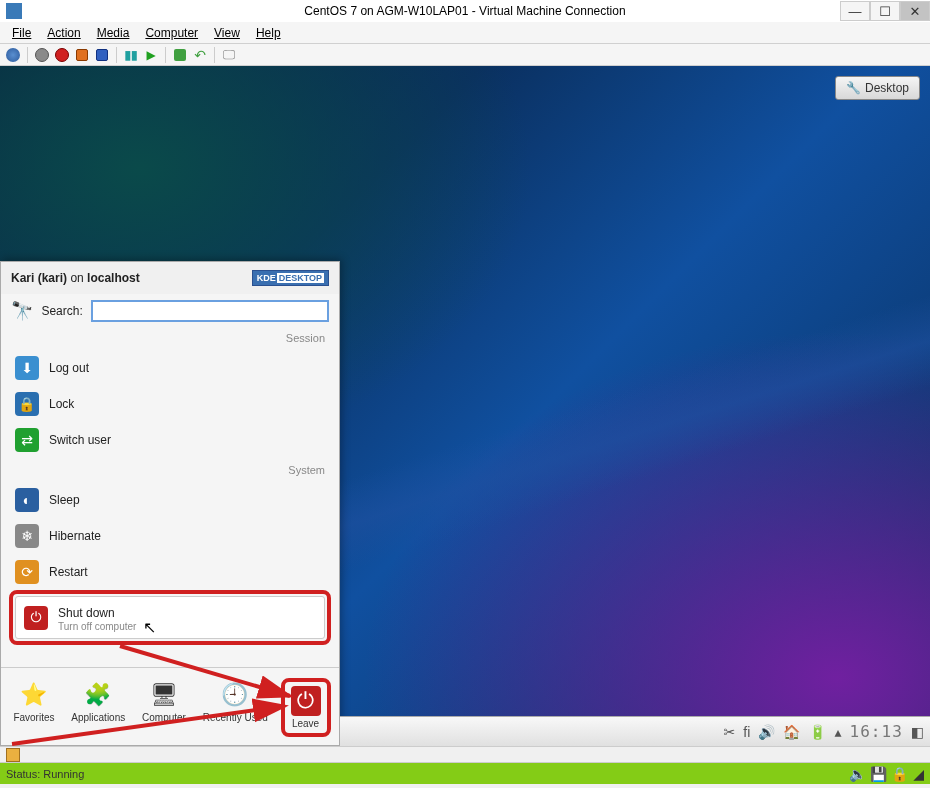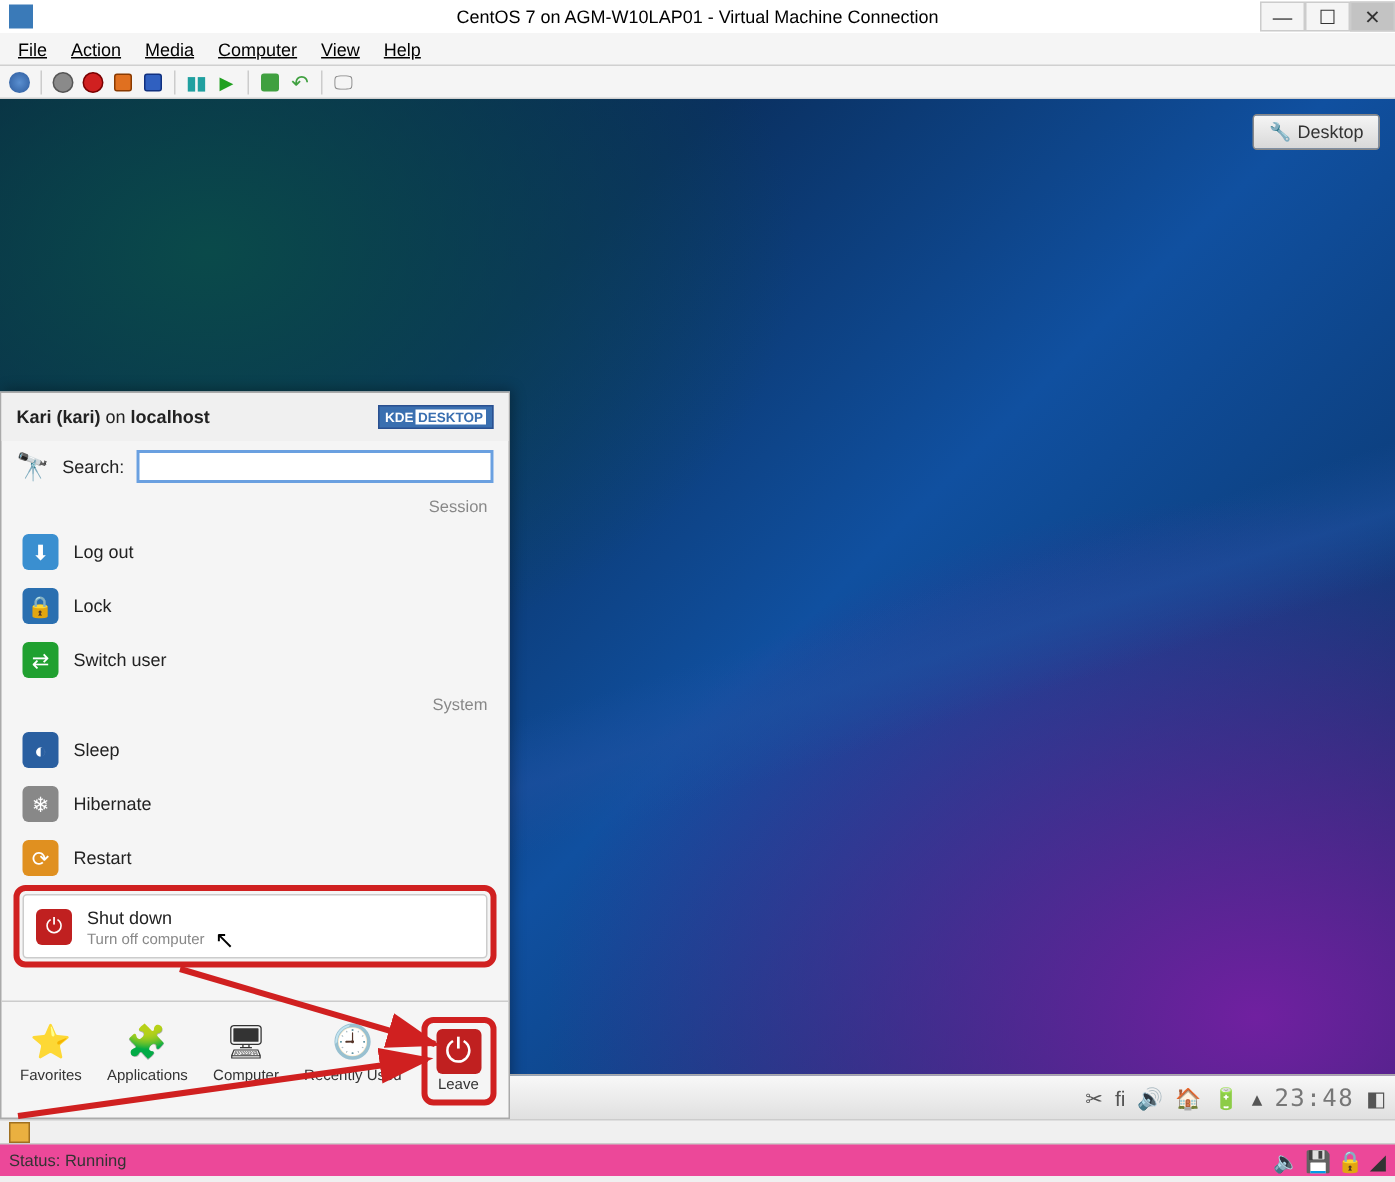--- a/index.html
+++ b/index.html
@@ -82,21 +82,21 @@
 
 .kde-taskbar { position: absolute; bottom: 0; left: 340px; right: 0; height: 30px; background: linear-gradient(#f8f8f8, #e0e0e0); border-top: 1px solid #aaa; display: flex; align-items: center; padding: 0 6px; }
 .kde-taskbar .spacer { flex: 1; }
 .kde-tray { display: flex; align-items: center; gap: 8px; font-size: 12px; color: #444; }
 .kde-tray .tray-icon { font-size: 14px; color: #555; }
 .kde-tray .clock { font-family: monospace; font-size: 16px; color: #777; letter-spacing: 1px; }
 
 
 .statusbar-top { height: 16px; background: #f0f0f0; border-top: 1px solid #ccc; display: flex; align-items: center; padding: 0 6px; font-size: 11px; color: #333; }
 .statusbar-top .st-icon { width: 14px; height: 14px; margin-right: 4px; }
-.statusbar { height: 22px; background: #ec4899; border-top: 1px solid #ccc; display: flex; align-items: center; padding: 0 6px; font-size: 11px; color: #333; gap: 48px; }
+.statusbar { height: 22px; background: #84cc16; border-top: 1px solid #ccc; display: flex; align-items: center; padding: 0 6px; font-size: 11px; color: #333; gap: 48px; }
 .statusbar .right-icons { margin-left: auto; display: flex; gap: 4px; align-items: center; }
 .statusbar .sb-icon { font-size: 14px; }
 </style>
 </head>
 <body>
 
 <div class="titlebar">
   <div class="icon-app"></div>
   <div class="title">CentOS 7 on AGM-W10LAP01 - Virtual Machine Connection</div>
   <div class="win-controls">
@@ -255,21 +255,21 @@
 
   <div class="kde-taskbar">
     <div class="spacer"></div>
     <div class="kde-tray">
       <span class="tray-icon">✂</span>
       <span class="tray-icon">fi</span>
       <span class="tray-icon">🔊</span>
       <span class="tray-icon">🏠</span>
       <span class="tray-icon">🔋</span>
       <span class="tray-icon">▴</span>
-      <span class="clock">23:48</span>
+      <span class="clock">16:13</span>
       <span class="tray-icon">◧</span>
     </div>
   </div>
 </div>
 
 <div class="statusbar-top">
   <div class="st-icon" style="background:#eab040;border:1px solid #a07020;"></div>
 </div>
 <div class="statusbar">
   <span>Status: Running</span>

